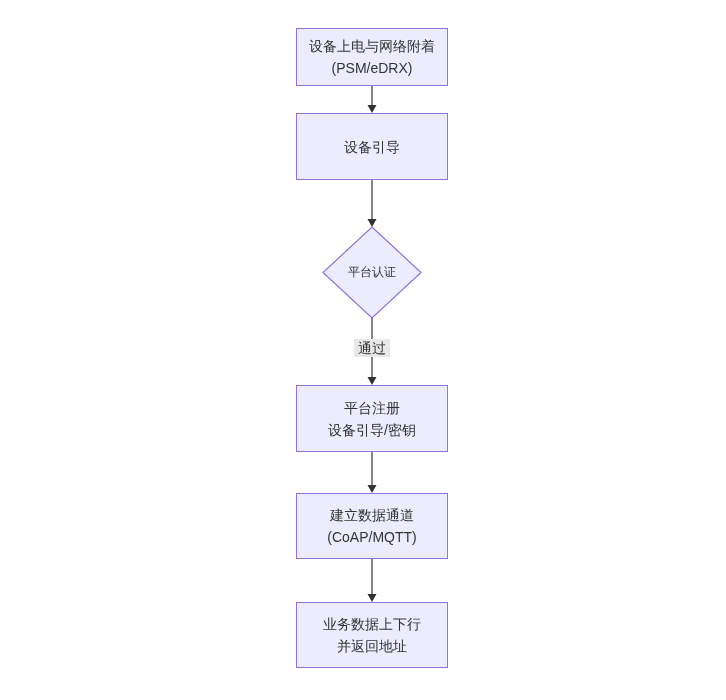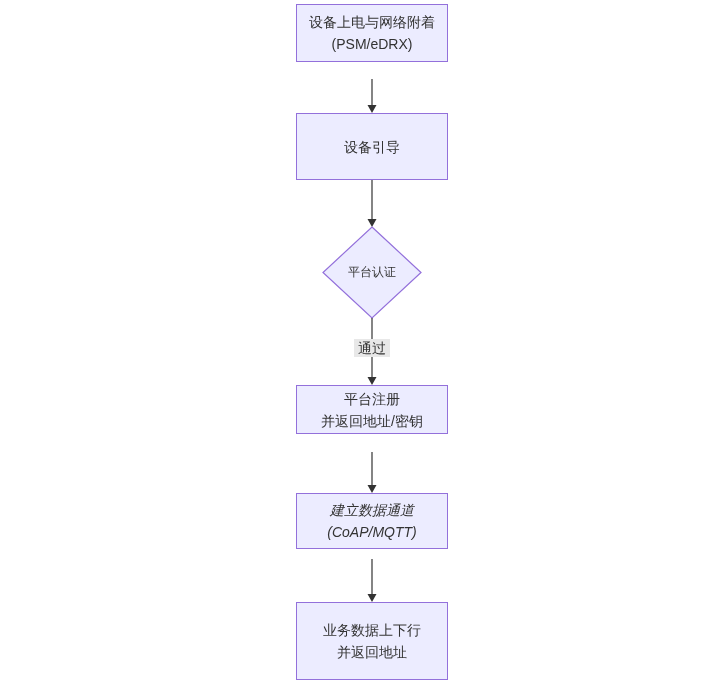--- a/index.html
+++ b/index.html
@@ -83,41 +83,41 @@
     <line x1="372" y1="318" x2="372" y2="378" stroke="#333333" stroke-width="1.2"></line>
     <polygon points="367.5,377 376.5,377 372,385" fill="#333333"></polygon>
 
     <line x1="372" y1="452" x2="372" y2="486" stroke="#333333" stroke-width="1.2"></line>
     <polygon points="367.5,485 376.5,485 372,493" fill="#333333"></polygon>
 
     <line x1="372" y1="559" x2="372" y2="595" stroke="#333333" stroke-width="1.2"></line>
     <polygon points="367.5,594 376.5,594 372,602" fill="#333333"></polygon>
   </svg>
 
-  <div class="node-rect" style="top:4px;height:58px;">
+  <div class="node-rect" style="top:28px;height:58px;">
     <span>设备上电与网络附着</span>
     <span>(PSM/eDRX)</span>
   </div>
 
   <div class="node-rect" style="top:113px;height:67px;align-items:center;">
     <span>设备引导</span>
   </div>
 
   <div class="diamond-label">平台认证</div>
 
   <div class="edge-label">通过</div>
 
-  <div class="node-rect" style="top:385px;height:49px;">
+  <div class="node-rect" style="top:385px;height:67px;">
     <span>平台注册</span>
-    <span>并返回地址/密钥</span>
+    <span>设备引导/密钥</span>
   </div>
 
-  <div class="node-rect" style="top:493px;height:56px;font-style:italic;">
+  <div class="node-rect" style="top:493px;height:66px;">
     <span>建立数据通道</span>
     <span>(CoAP/MQTT)</span>
   </div>
 
-  <div class="node-rect" style="top:602px;height:78px;">
+  <div class="node-rect" style="top:602px;height:66px;">
     <span>业务数据上下行</span>
     <span>并返回地址</span>
   </div>
 
 </div>
 
 </body></html>

